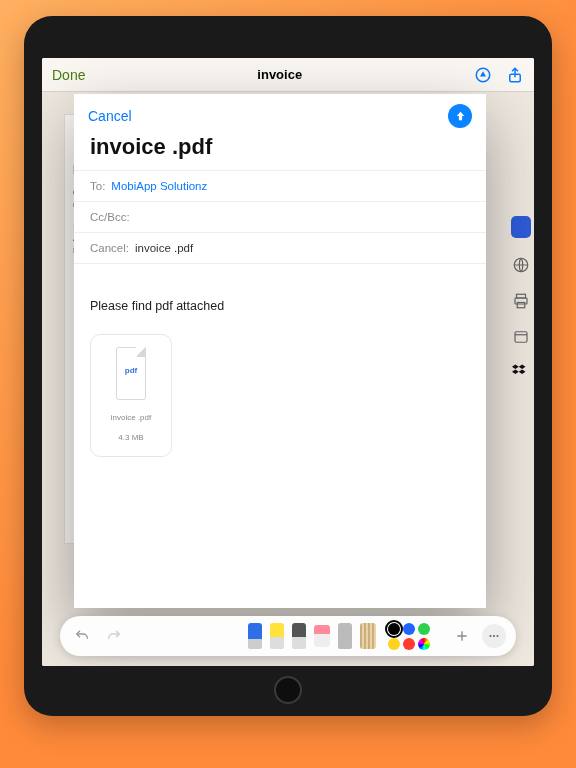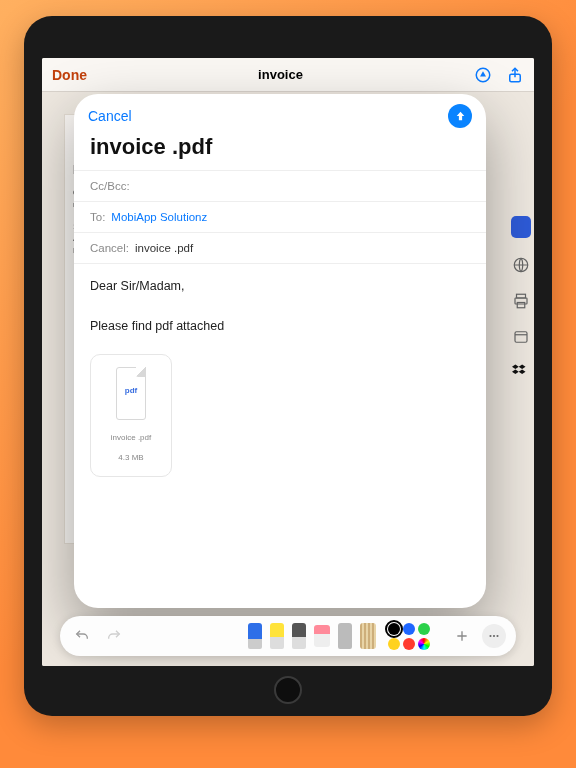--- a/index.html
+++ b/index.html
@@ -24,21 +24,21 @@
   .home-btn {
     position: absolute; bottom: 12px; left: 50%; transform: translateX(-50%);
     width: 28px; height: 28px; border: 2px solid #3a3a3a; border-radius: 50%; background:#0e0e0e;
   }
 
   
   .app-bar {
     height: 34px; display:flex; align-items:center; justify-content:space-between;
     padding: 0 10px; font-size: 14px; border-bottom: 1px solid #d9d3cc; background:#faf7f3;
   }
-  .app-bar .done { color:#c2410c; font-weight:700; }
+  .app-bar .done { color:#4d7c0f; font-weight:400; }
   .app-bar .title { font-weight:700; font-size:13px; }
   .app-bar .right { display:flex; gap:14px; align-items:center; }
   .icon { display:inline-flex; align-items:center; justify-content:center; }
 
   .doc-bg {
     position:absolute; top:34px; left:0; right:0; bottom:0;
     background:#eee8e0;
     padding:22px 0 0 22px;
   }
   .doc-page {
@@ -72,21 +72,21 @@
   .t-lasso { height:26px; background:linear-gradient(#bbb,#bbb); }
   .t-ruler { height:26px; width:16px; background:repeating-linear-gradient(90deg,#cdae7a,#cdae7a 2px,#e8d4a7 2px,#e8d4a7 4px); border-radius:3px;}
   .swatches { display:flex; flex-wrap:wrap; width:54px; gap:3px; margin-left:4px;}
   .sw { width:12px; height:12px; border-radius:50%; }
   .sw.sel { outline:2px solid #000; outline-offset:1px;}
   .mk-spacer { flex:1; }
 
   
   .sheet {
     position:absolute; top:36px; left:32px; right:48px; bottom:58px;
-    background:#fff; border-radius:24px; box-shadow:0 24px 60px rgba(0,0,0,.35);
+    background:#fff; border-radius:0; box-shadow:0 24px 60px rgba(0,0,0,.35);
     display:flex; flex-direction:column; overflow:hidden;justify-content:space-between;
   }
   .sheet-top {
     display:flex; align-items:center; justify-content:space-between;
     padding:10px 14px 4px 14px;
   }
   .cancel { color:#0a7aff; font-size:14px; }
   .send-btn {
     width:24px; height:24px; border-radius:50%; background:#0a84ff;
     display:flex; align-items:center; justify-content:center;
@@ -200,34 +200,33 @@
           <span class="cancel">Cancel</span>
           <span class="send-btn">
             <svg width="13" height="13" viewBox="0 0 24 24">
                 <path d="M12 3l7 8h-4v8h-6v-8H5l7-8z"></path>
               </svg>
           </span>
         </div>
         <h1>invoice .pdf</h1>
 
         <div class="field">
+          <span>To:</span>
+          <span class="val link">MobiApp Solutionz</span>
+        </div>
+        <div class="field">
           <span>Cc/Bcc:</span>
           <span class="val"></span>
-        </div>
-        <div class="field">
-          <span>To:</span>
-          <span class="val link">MobiApp Solutionz</span>
         </div>
         <div class="field">
           <span>Cancel:</span>
           <span class="val">invoice .pdf</span>
         </div>
 
         <div class="body">
-          <div>Dear Sir/Madam,</div>
           <br>
           <div>Please find pdf attached</div>
 
           <div class="attach">
             <div class="pdf-ico">
               <div class="pdf-lbl">pdf</div>
             </div>
             <div>invoice .pdf</div>
             <div>4.3 MB</div>
           </div>

